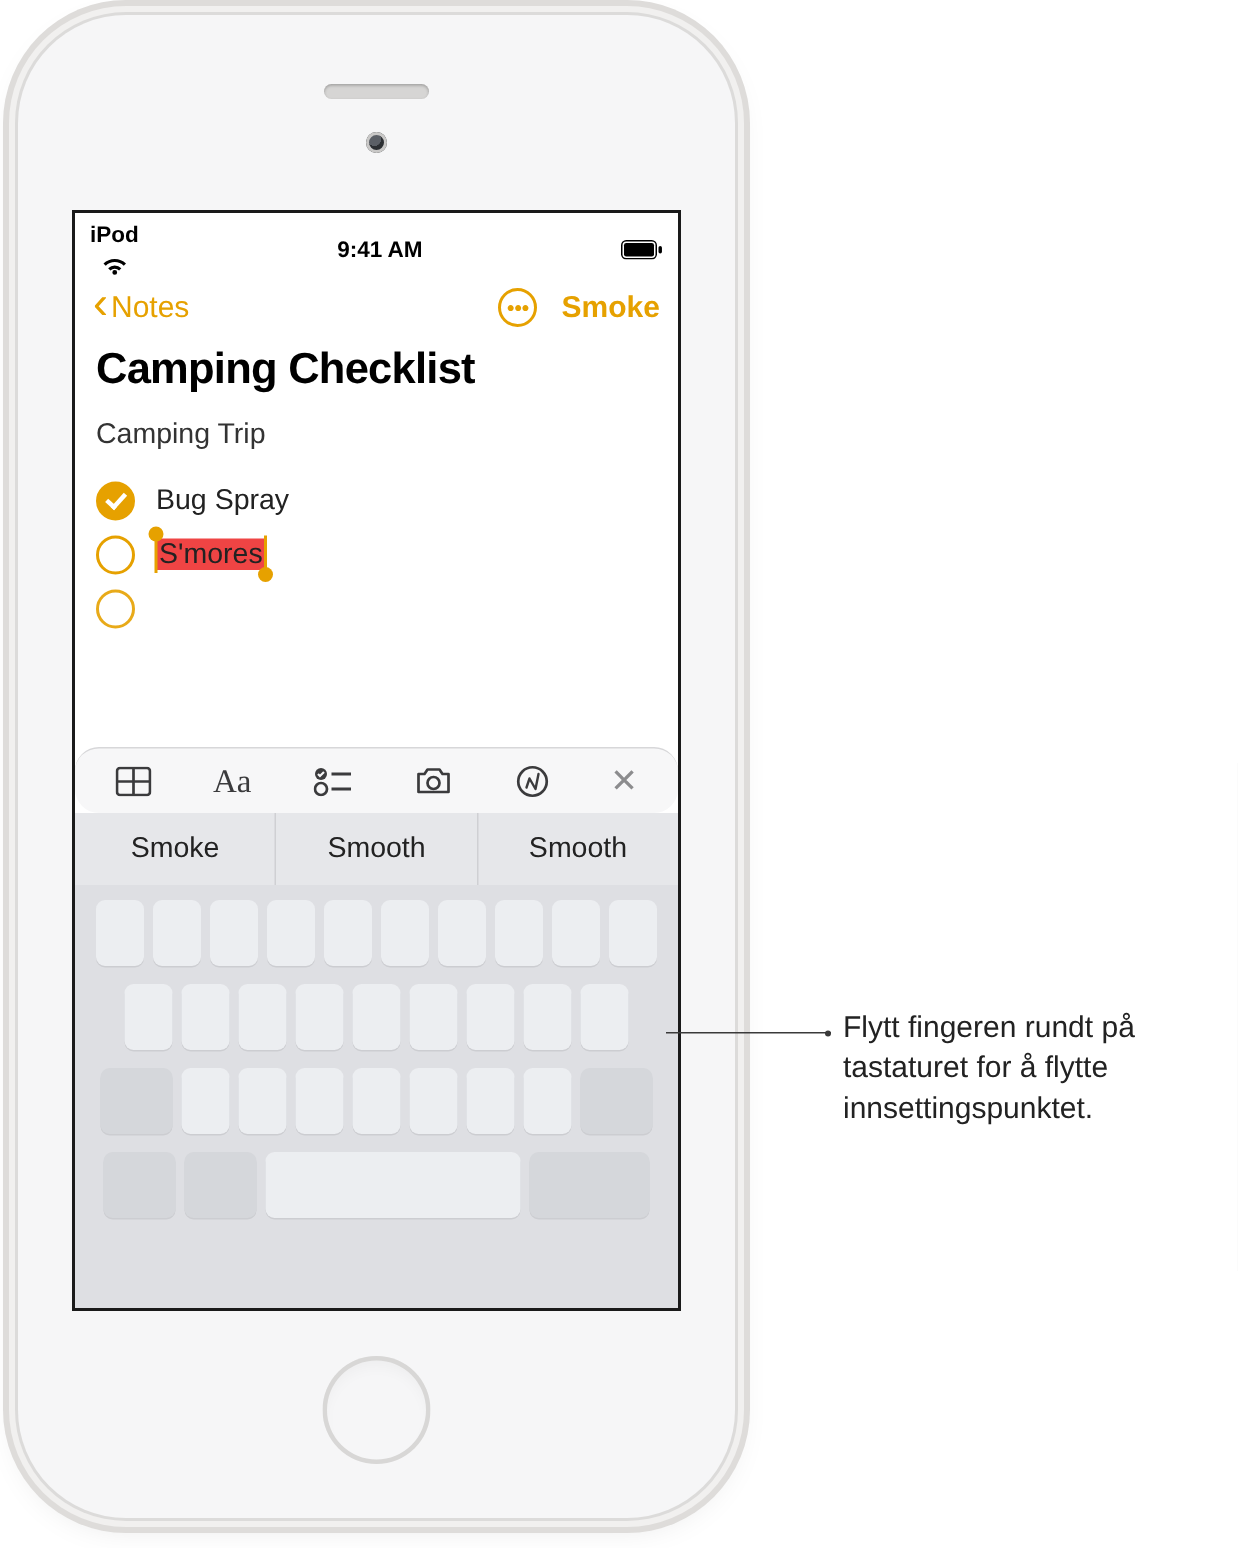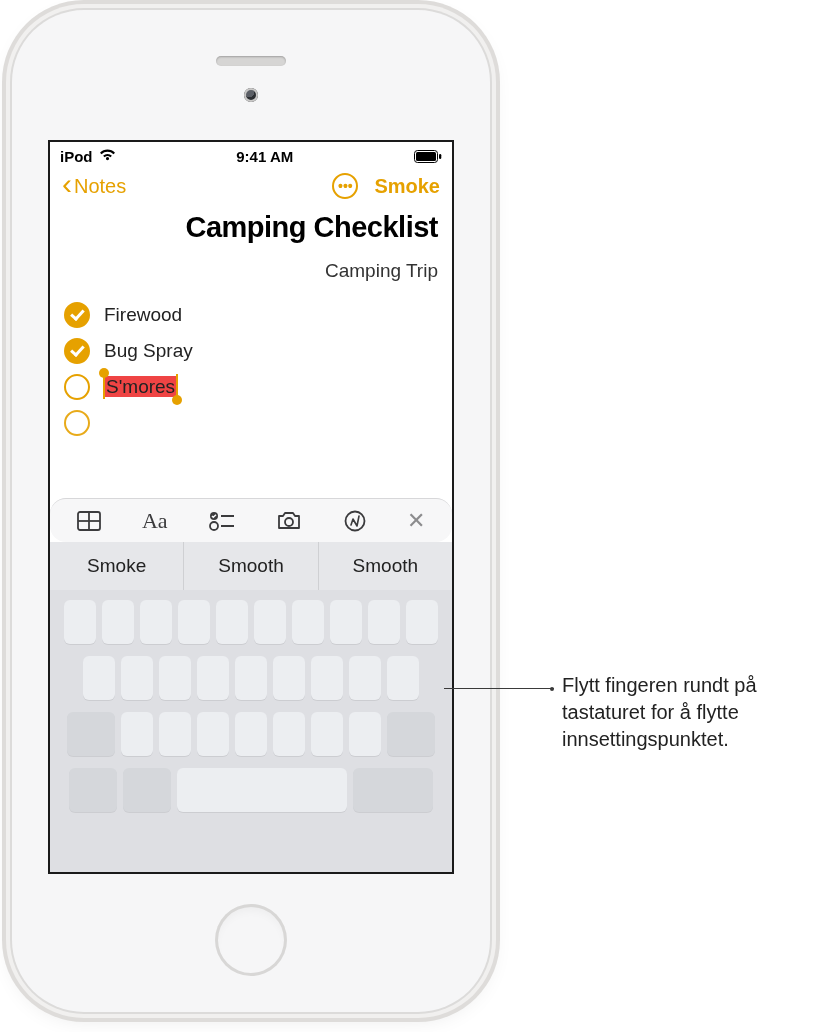--- a/index.html
+++ b/index.html
@@ -73,21 +73,21 @@
   
   .status {
     display: flex;
     justify-content: space-between;
     align-items: center;
     font-size: 15px;
     font-weight: 600;
     padding: 6px 10px 2px;
     color: #000;
   }
-  .status .left, .status .right { display: flex; align-items: flex-start; gap: 6px; }
+  .status .left, .status .right { display: flex; align-items: center; gap: 6px; flex-direction: column; }
   .wifi svg, .batt svg { display: block; }
 
   
   .nav {
     display: flex;
     justify-content: space-between;
     align-items: center;
     padding: 6px 12px 4px;
     color: #e6a100;
   }
@@ -100,21 +100,20 @@
     border-radius: 50%;
     display: flex; align-items: center; justify-content: center;
     font-weight: 900; letter-spacing: 0px; font-size: 14px;
     color: #e6a100;
   }
   .nav .done { font-size: 20px; font-weight: 600; }
 
   
   .note {
     padding: 8px 14px 0;
-    text-align: right;
   }
   .title {
     font-size: 29px;
     font-weight: 800;
     letter-spacing: -0.5px;
     margin-bottom: 16px;
   }
   .subtitle { font-size: 19px; color: #333; margin-bottom: 20px; }
   .check-row {
     display: flex; align-items: center; gap: 14px;
@@ -276,24 +275,20 @@
           <span>•••</span>
         </div>
         <span class="done">Smoke</span>
       </div>
     </div>
 
     <div class="note">
       <div class="title">Camping Checklist</div>
       <div class="subtitle">Camping Trip</div>
 
-      <div class="check-row">
-        <div class="chk on"></div>
-        <span class="item-text">Firewood</span>
-      </div>
       <div class="check-row">
         <div class="chk on"></div>
         <span class="item-text">Bug Spray</span>
       </div>
       <div class="check-row">
         <div class="chk"></div>
         <span class="item-text">
           <span class="sel">S'mores<span class="bar-l"></span><span class="bar-r"></span></span>
         </span>
       </div>

